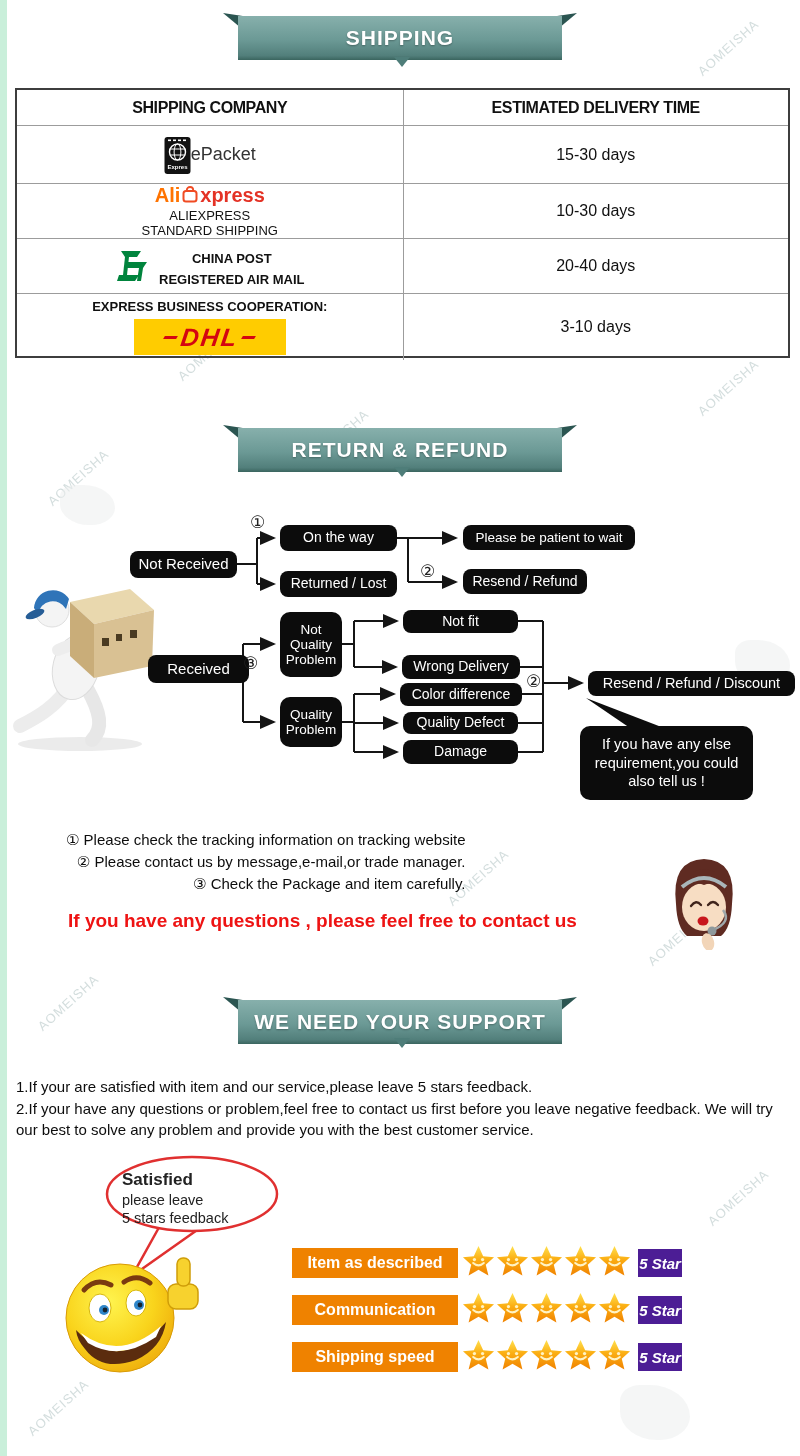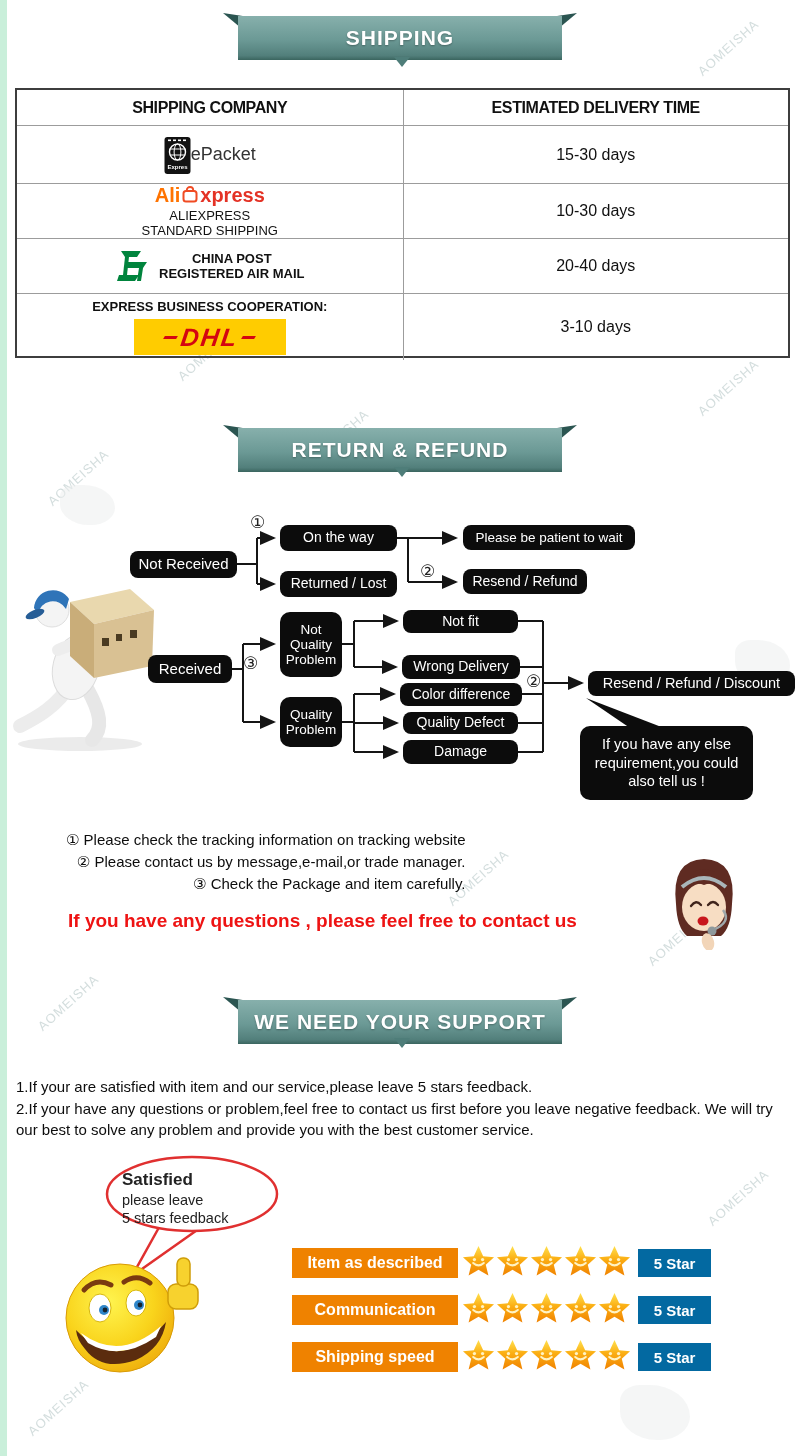--- a/index.html
+++ b/index.html
@@ -58,22 +58,22 @@
   #notes{position:absolute;left:66px;top:829px;font-size:15px;line-height:22px;color:#0d0d0d;text-align:right;}
   #contact-line{position:absolute;left:68px;top:910px;font-size:19px;font-weight:bold;color:#ee1313;}
   
   #support-text{position:absolute;left:16px;top:1076px;width:772px;font-size:15px;
       line-height:21.5px;color:#0d0d0d;}
   #bubble-text{position:absolute;left:122px;top:1170px;width:152px;text-align:left;line-height:1.15;}
   #bubble-text .bt1{font-size:17px;font-weight:bold;color:#222;}
   #bubble-text .bt2{font-size:14.5px;color:#222;margin-top:2px;}
   .rate-label{position:absolute;width:166px;height:30px;background:#EF8200;color:#fff;
       display:flex;align-items:center;justify-content:center;font-size:16px;font-weight:bold;}
-  .rate-score{position:absolute;width:73px;height:28px;background:#0369a1;color:#fff;
-      display:flex;align-items:center;justify-content:center;font-size:15px;font-weight:bold;}
+  .rate-score{position:absolute;width:44px;height:28px;background:#4c1d95;color:#fff;
+      display:flex;align-items:center;justify-content:center;font-size:15px;font-weight:bold;font-style:italic;}
   .stars{position:absolute;display:flex;gap:1px;}
   .star{width:33px;height:33px;}
   svg text{font-family:"Liberation Sans",sans-serif;}
 </style>
 </head>
 <body>
 
 <div id="page">
   <div class="mint"></div>
 
@@ -144,21 +144,21 @@
         <svg width="36" height="34" viewBox="0 0 36 34">
           <g fill="#00843D">
             <polygon points="6,2 26,2 22,8 10,8"></polygon>
             <polygon points="10,8 14,8 12,26 8,26"></polygon>
             <polygon points="12,13 32,13 28,19 10,19"></polygon>
             <polygon points="24,19 28,19 26,32 22,32"></polygon>
             <polygon points="4,26 24,26 20,32 2,32"></polygon>
           </g>
         </svg>
         <div>
-          <div class="small2" style="font-weight:bold;margin:0">CHINA POST</div>
+          <div class="small2" style="font-weight:bold;margin:6px">CHINA POST</div>
           <div class="small2" style="font-weight:bold;margin:0">REGISTERED AIR MAIL</div>
         </div>
       </div>
     </div>
     <div class="cell c2 days">20-40 days</div>
 
     <div class="cell c1">
       <div class="coop">EXPRESS BUSINESS COOPERATION:</div>
       <div class="dhl-box">
         <span class="dhl-dash"></span>
@@ -226,21 +226,21 @@
     <polygon points="586,198 630,228 664,228" fill="#0c0c0c"></polygon>
   </svg>
 
   <div class="fbox" style="left:130px;top:551px;width:107px;height:27px;font-size:15px">Not Received</div>
   <span class="mk" style="left:250px;top:512px">①</span>
   <div class="fbox" style="left:280px;top:525px;width:117px;height:26px">On the way</div>
   <div class="fbox" style="left:280px;top:571px;width:117px;height:26px">Returned / Lost</div>
   <div class="fbox" style="left:463px;top:525px;width:172px;height:25px;font-size:13.5px">Please be patient to wait</div>
   <span class="mk" style="left:420px;top:561px">②</span>
   <div class="fbox" style="left:463px;top:569px;width:124px;height:25px">Resend / Refund</div>
-  <div class="fbox" style="left:148px;top:655px;width:84px;height:28px;font-size:15px">Received</div>
+  <div class="fbox" style="left:148px;top:655px;width:101px;height:28px;font-size:15px">Received</div>
   <span class="mk" style="left:243px;top:653px">③</span>
   <div class="fbox" style="left:280px;top:612px;width:62px;height:65px;font-size:13.5px;border-radius:10px">Not Quality Problem</div>
   <div class="fbox" style="left:280px;top:697px;width:62px;height:50px;font-size:13.5px;border-radius:10px">Quality Problem</div>
   <div class="fbox" style="left:403px;top:610px;width:115px;height:23px">Not fit</div>
   <div class="fbox" style="left:402px;top:655px;width:118px;height:24px">Wrong Delivery</div>
   <div class="fbox" style="left:400px;top:683px;width:122px;height:23px">Color difference</div>
   <div class="fbox" style="left:403px;top:712px;width:115px;height:22px">Quality Defect</div>
   <div class="fbox" style="left:403px;top:740px;width:115px;height:24px">Damage</div>
   <span class="mk" style="left:526px;top:671px;background:#fff">②</span>
   <div class="fbox" style="left:588px;top:671px;width:207px;height:25px;font-size:14.5px">Resend / Refund / Discount</div>

